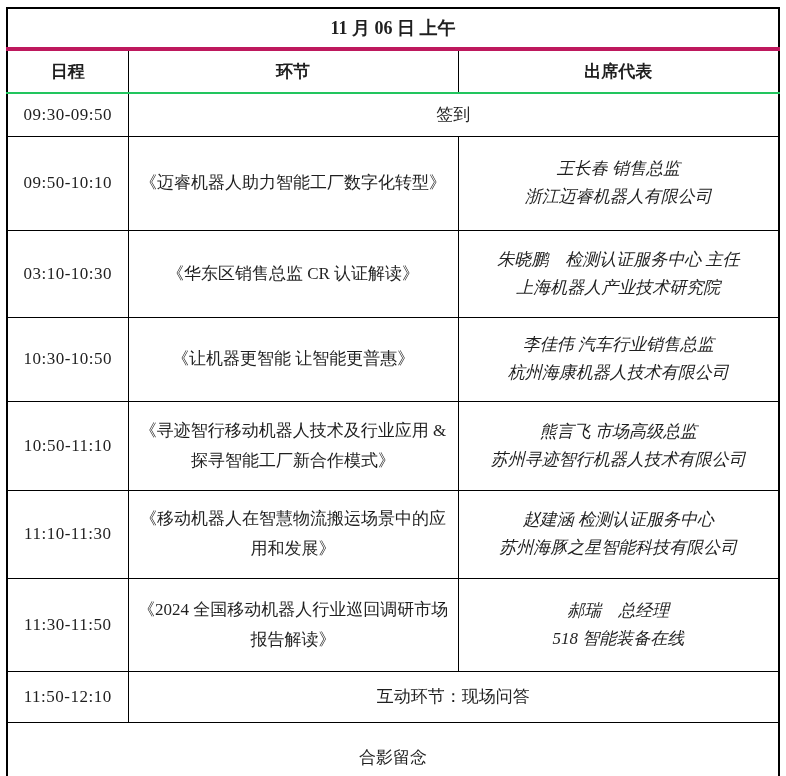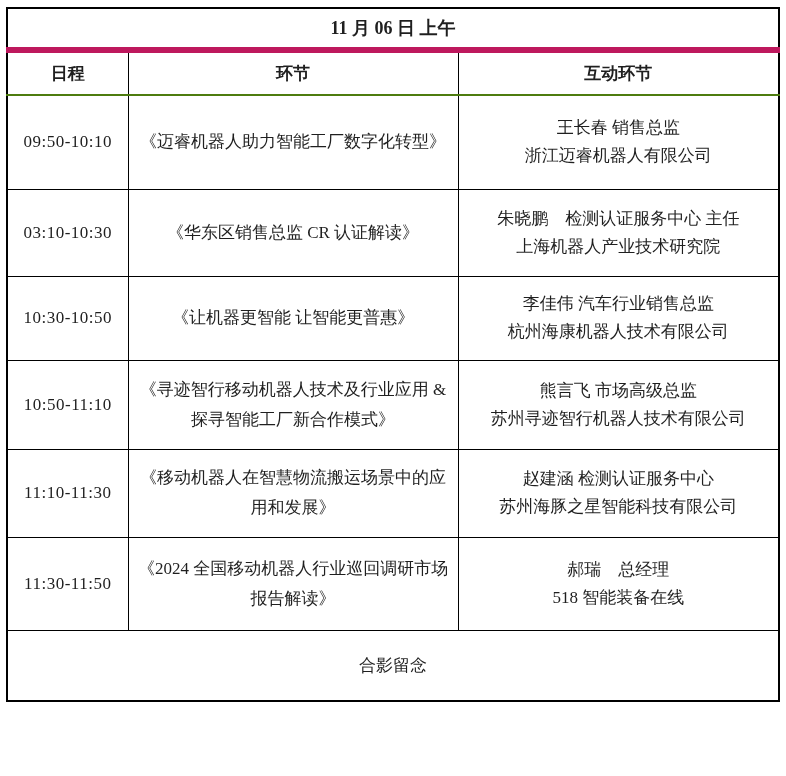--- a/index.html
+++ b/index.html
@@ -22,42 +22,42 @@
   table.agenda td {
     border: 1px solid #000000;
     text-align: center;
     vertical-align: middle;
     font-size: 17px;
     padding: 2px 8px;
     overflow: hidden;
   }
   table.agenda { border: 2px solid #000000; }
   tr.title-row td {
-    border-bottom: 6px solid #be185d;
+    border-bottom: 4px solid #be185d;
     font-weight: bold;
     font-size: 18px;
     height: 34px;
   }
   tr.head-row td {
-    border-bottom: 2px solid #4d7c0f;
+    border-bottom: 2px solid #22c55e;
     font-weight: bold;
     font-size: 17px;
     height: 37px;
   }
   td.time-cell {
     font-size: 17px;
     letter-spacing: 0.5px;
     padding: 2px 2px;
   }
   td.session-cell {
     line-height: 30px;
     padding: 4px 14px;
   }
   td.rep-cell { padding: 4px 10px; }
-  .rep-line { line-height: 28px; }
+  .rep-line { line-height: 28px; font-style: italic; }
   .rep-line + .rep-line { }
   td.merged-cell { }
   td.offset-left { padding-right: 100px; }
   tr.footer-row td { height: 65px; }
 </style>
 </head>
 <body>
 
 <table class="agenda">
   <colgroup>
@@ -67,23 +67,27 @@
   </colgroup>
 
   <tbody>
       <tr class="title-row">
     <td colspan="3">11 月 06 日 上午</td>
   </tr>
 
   <tr class="head-row">
     <td>日程</td>
     <td>环节</td>
-    <td>互动环节</td>
+    <td>出席代表</td>
   </tr>
 
+  <tr style="height:43px">
+    <td class="time-cell">09:30-09:50</td>
+    <td class="merged-cell" colspan="2">签到</td>
+  </tr>
 
   <tr style="height:94px">
     <td class="time-cell">09:50-10:10</td>
     <td class="session-cell">《迈睿机器人助力智能工厂数字化转型》</td>
     <td class="rep-cell">
       <div class="rep-line">王长春 销售总监</div>
       <div class="rep-line">浙江迈睿机器人有限公司</div>
     </td>
   </tr>
 
@@ -125,18 +129,22 @@
 
   <tr style="height:93px">
     <td class="time-cell">11:30-11:50</td>
     <td class="session-cell">《2024 全国移动机器人行业巡回调研市场报告解读》</td>
     <td class="rep-cell">
       <div class="rep-line">郝瑞　总经理</div>
       <div class="rep-line">518 智能装备在线</div>
     </td>
   </tr>
 
+  <tr style="height:51px">
+    <td class="time-cell">11:50-12:10</td>
+    <td class="merged-cell offset-left" colspan="2">互动环节：现场问答</td>
+  </tr>
 
   <tr class="footer-row">
     <td colspan="3">合影留念</td>
   </tr>
 </tbody>
   </table>
 
 </body></html>

